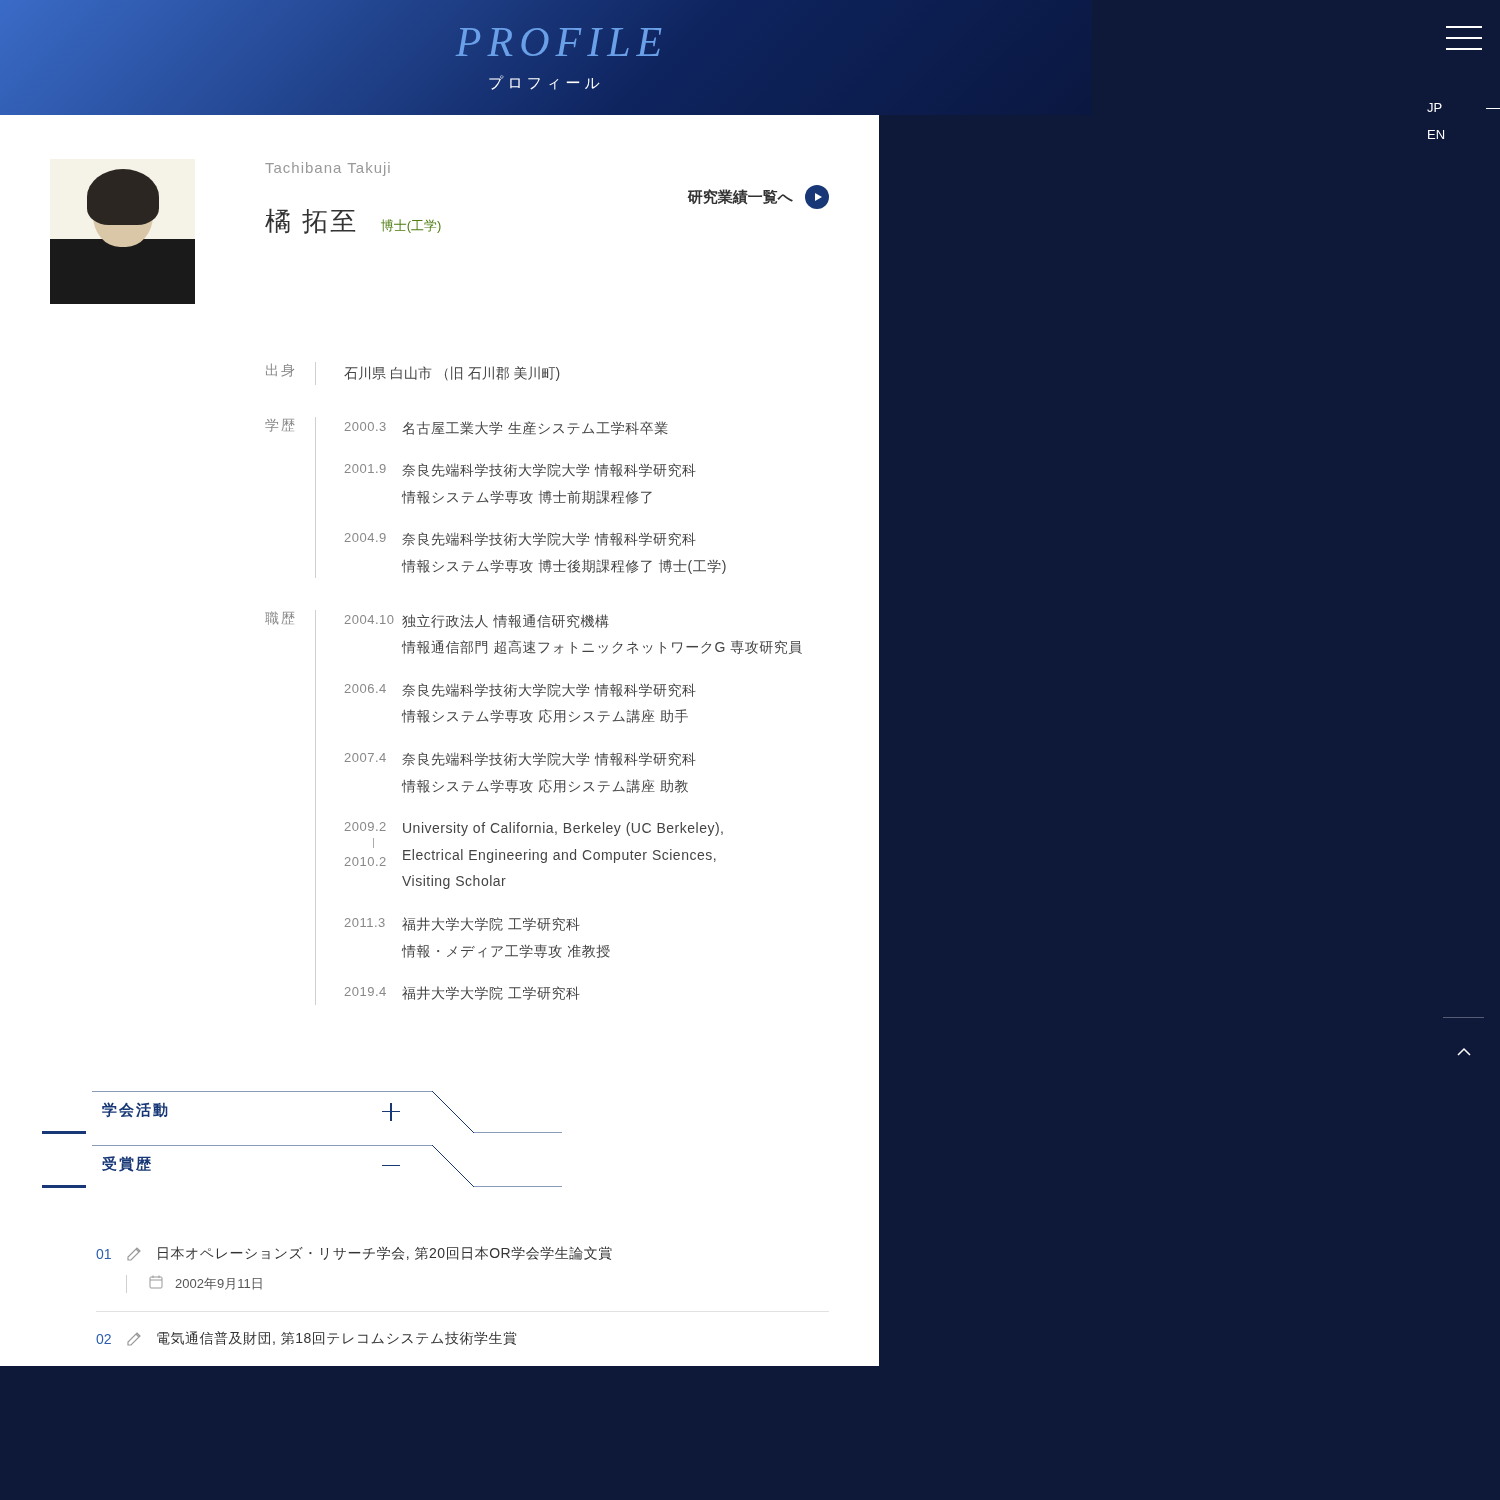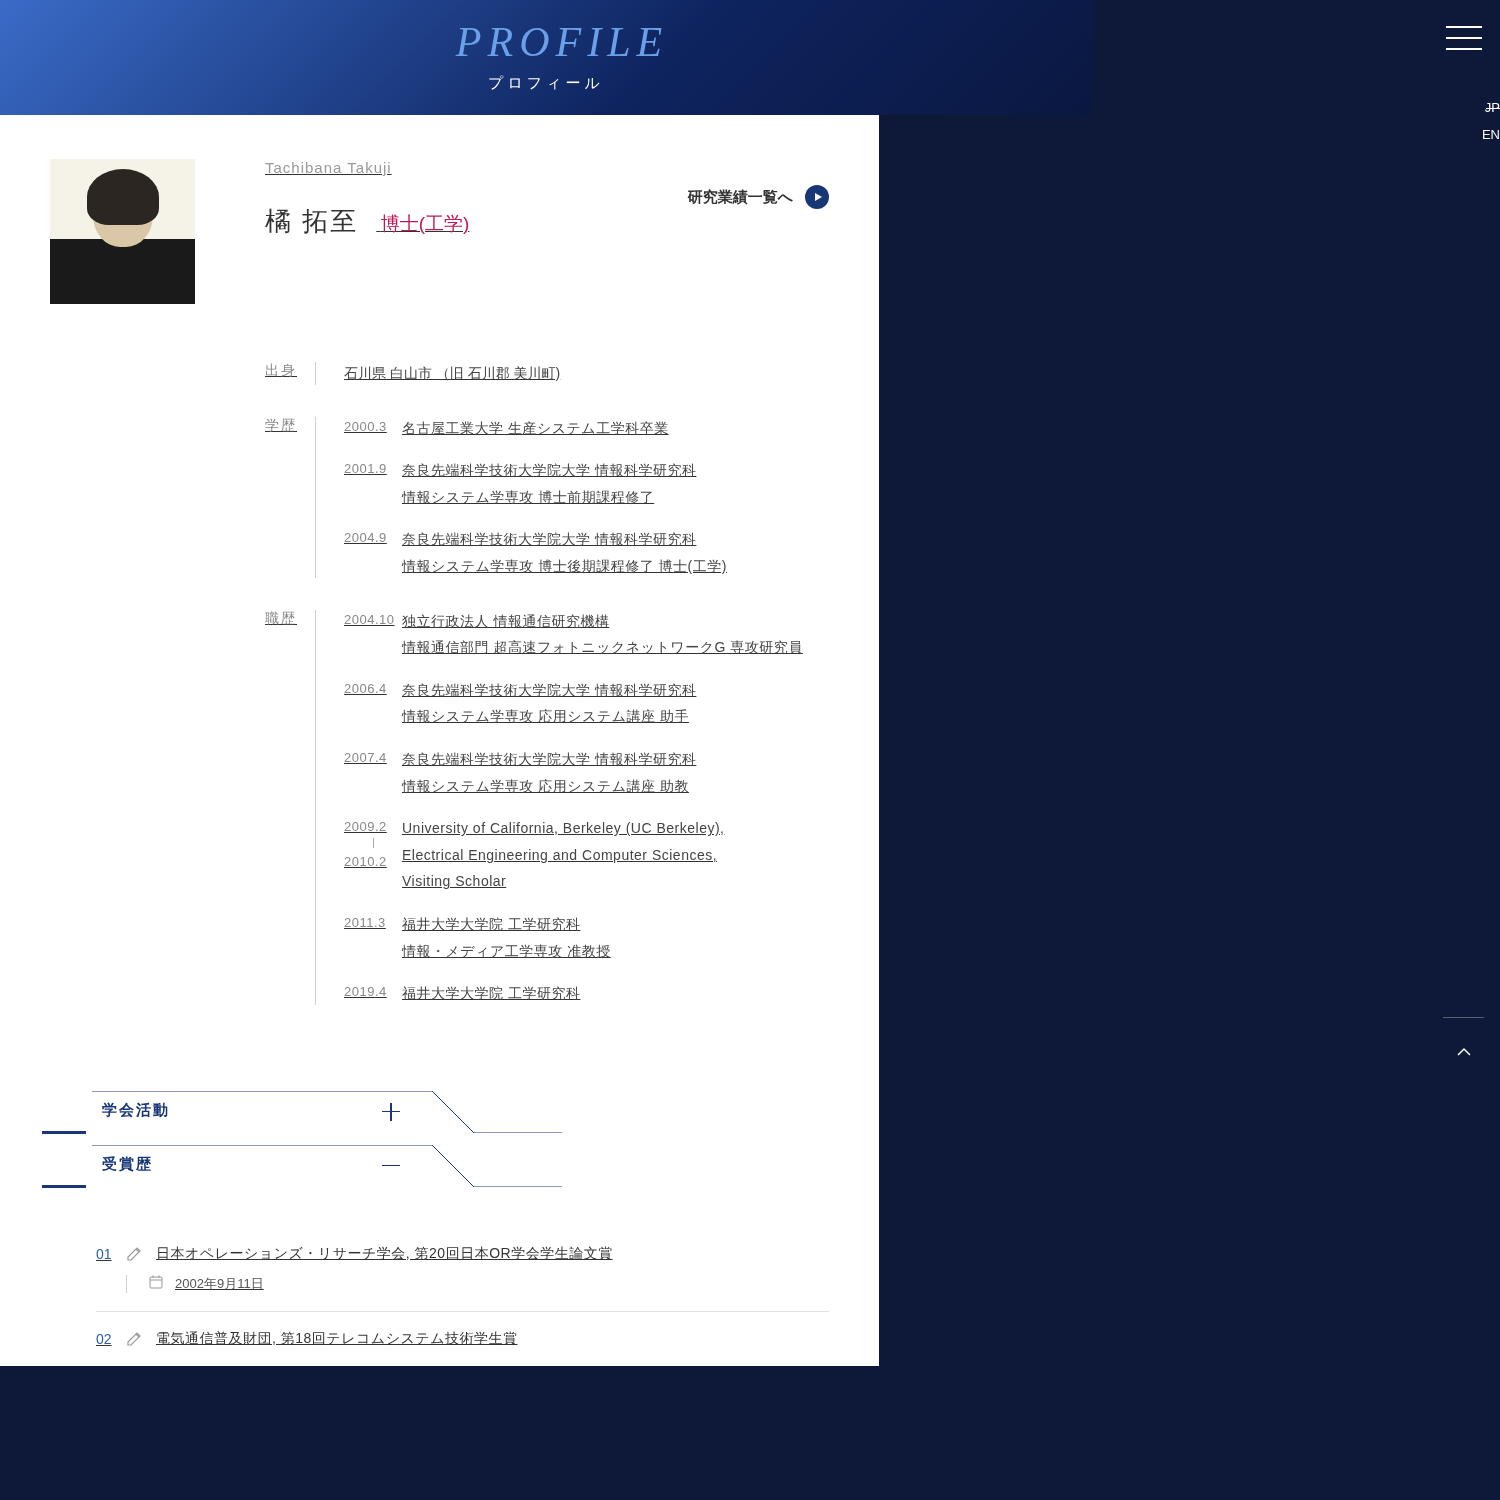--- a/index.html
+++ b/index.html
@@ -39,21 +39,21 @@
     color: #fff;
     z-index: 10;
   }
   .hamburger {
     width: 36px; height: 24px;
     margin: 26px auto 0;
     display: flex; flex-direction: column; justify-content: space-between;
     cursor: pointer;
   }
   .hamburger span { height: 2px; background: #fff; }
-  .lang { text-align: right; font-size: 13px; margin-top: 44px; }
+  .lang { text-align: left; font-size: 13px; margin-top: 44px; }
   .lang div { padding: 6px 0; position: relative; }
   .lang .active::after {
     content: ""; position: absolute; right: -0px; top: 50%;
     width: 14px; height: 1px; background: #fff;
   }
   .sidebar-divider {
     position: absolute; bottom: 72px; left: 16px; right: 16px;
     height: 1px; background: rgba(255,255,255,0.3);
   }
   .to-top {
@@ -61,21 +61,20 @@
     text-align: center; cursor: pointer;
   }
   .to-top svg { width: 20px; height: 20px; }
 
   .content {
     background: #fff;
     width: 879px;
     min-height: 975px;
     padding: 44px 50px 0 50px;
     position: relative;
-    text-decoration: underline;
   }
 
   .profile-row { display: flex; }
   .photo {
     width: 145px; height: 145px;
     background: linear-gradient(180deg,#f5f2e8 0%, #f5f2e8 55%, #1a1a1a 55%, #1a1a1a 100%);
     margin-right: 70px;
     position: relative;
     flex-shrink: 0;
   }
@@ -91,21 +90,21 @@
     position:absolute;
     top:10px; left:50%; transform:translateX(-50%);
     width:72px; height:56px;
     background:#2b2622;
     border-radius:50% 50% 30% 30%;
     z-index:1;
   }
   .name-block { flex: 1; }
   .name-en { color: #999; font-size: 15px; letter-spacing: 1px; margin-bottom: 8px; }
   .name-jp { font-size: 26px; font-weight: 500; letter-spacing: 2px; display: inline-block; margin-right: 18px; margin-top: 20px; }
-  .degree { color: #be185d; font-size: 19px; }
+  .degree { color: #4d7c0f; font-size: 13px; }
   .research-link {
     position: absolute; right: 50px; top: 70px;
     display: flex; align-items: center; cursor: pointer;
   }
   .research-link span { font-size: 15px; font-weight: 600; margin-right: 12px; }
   .research-link .play {
     width: 24px; height: 24px; border-radius: 50%;
     background: #173776; display: flex; align-items: center; justify-content: center;
   }
   .research-link .play::before {

